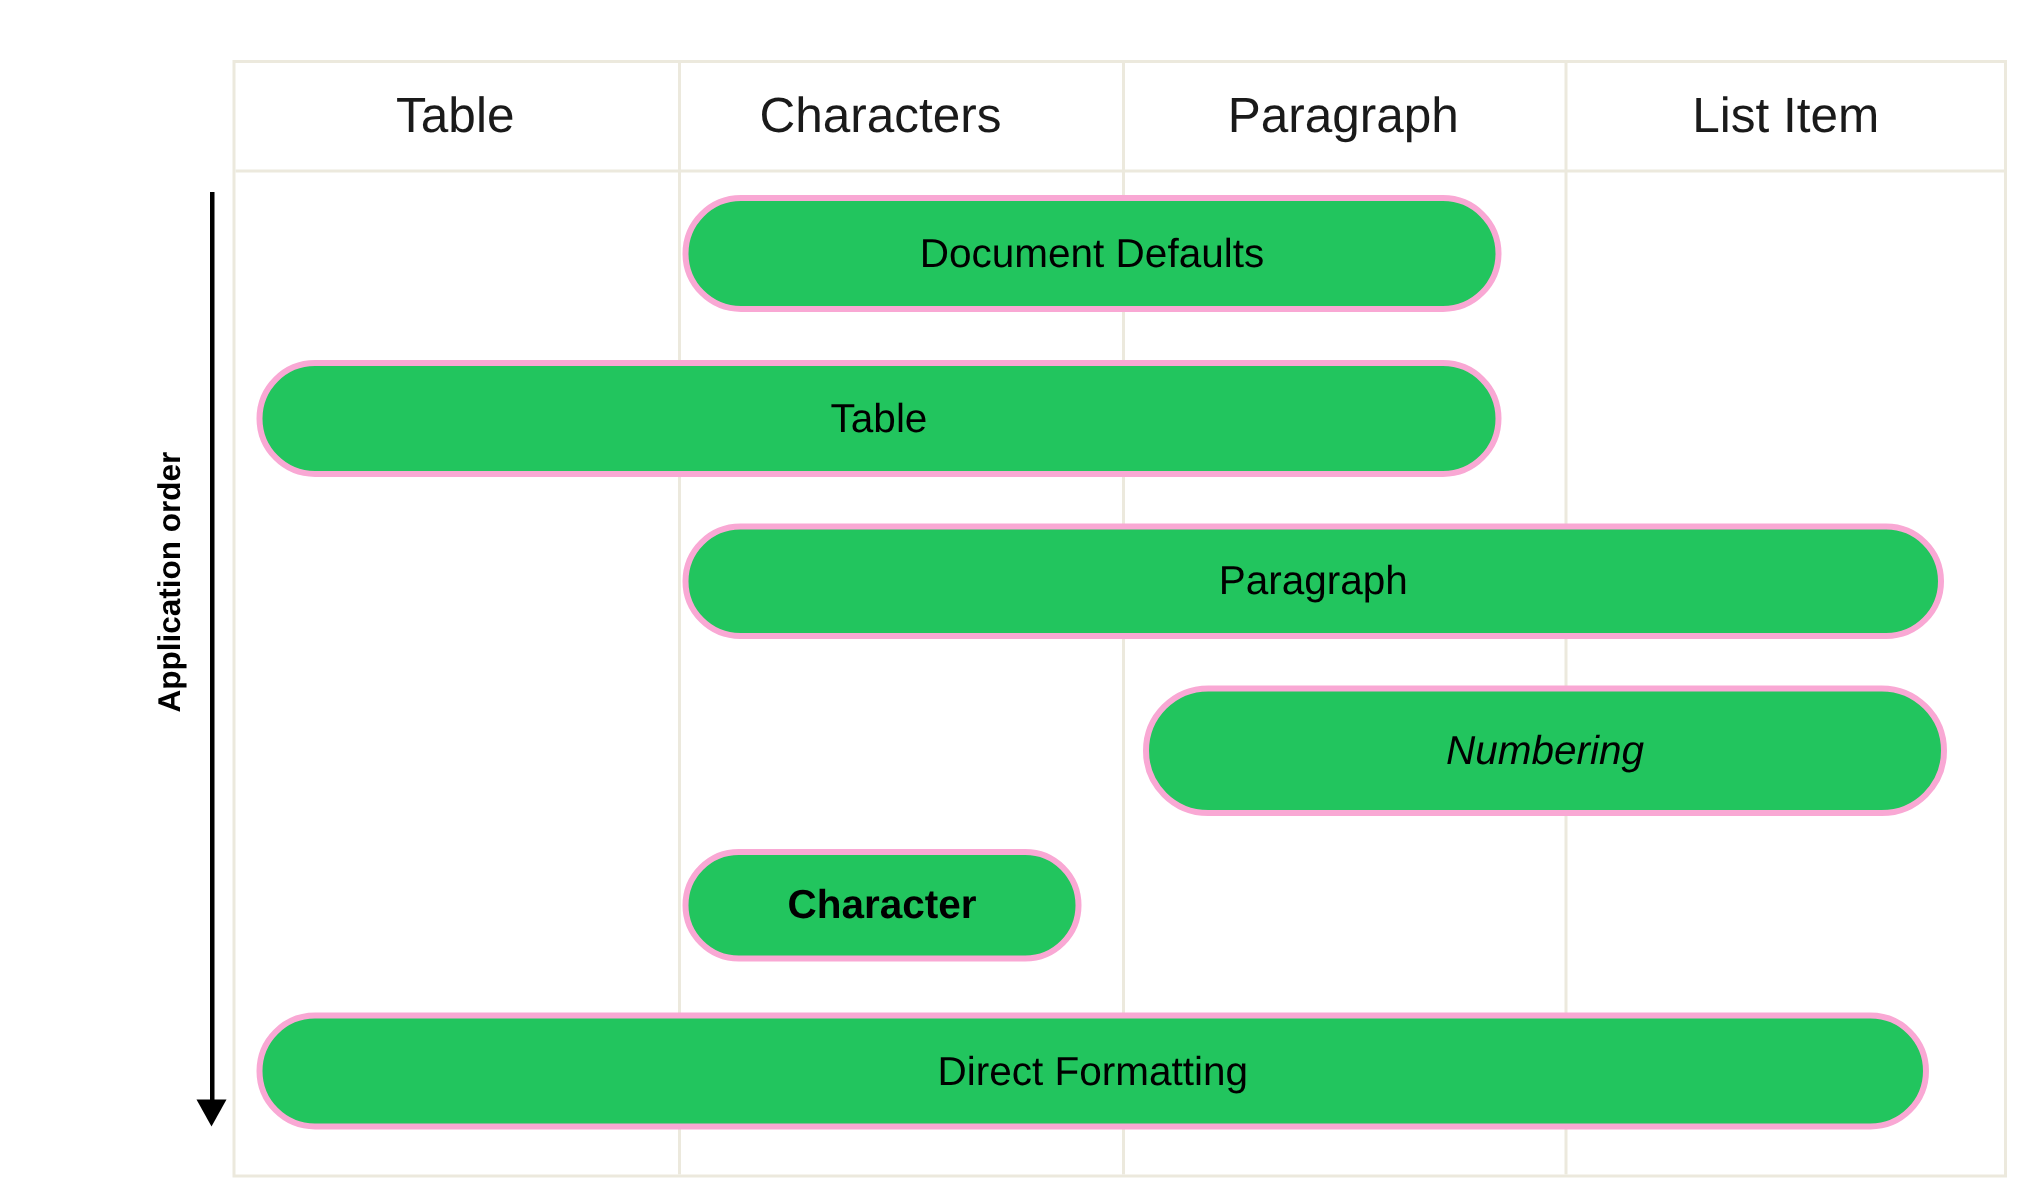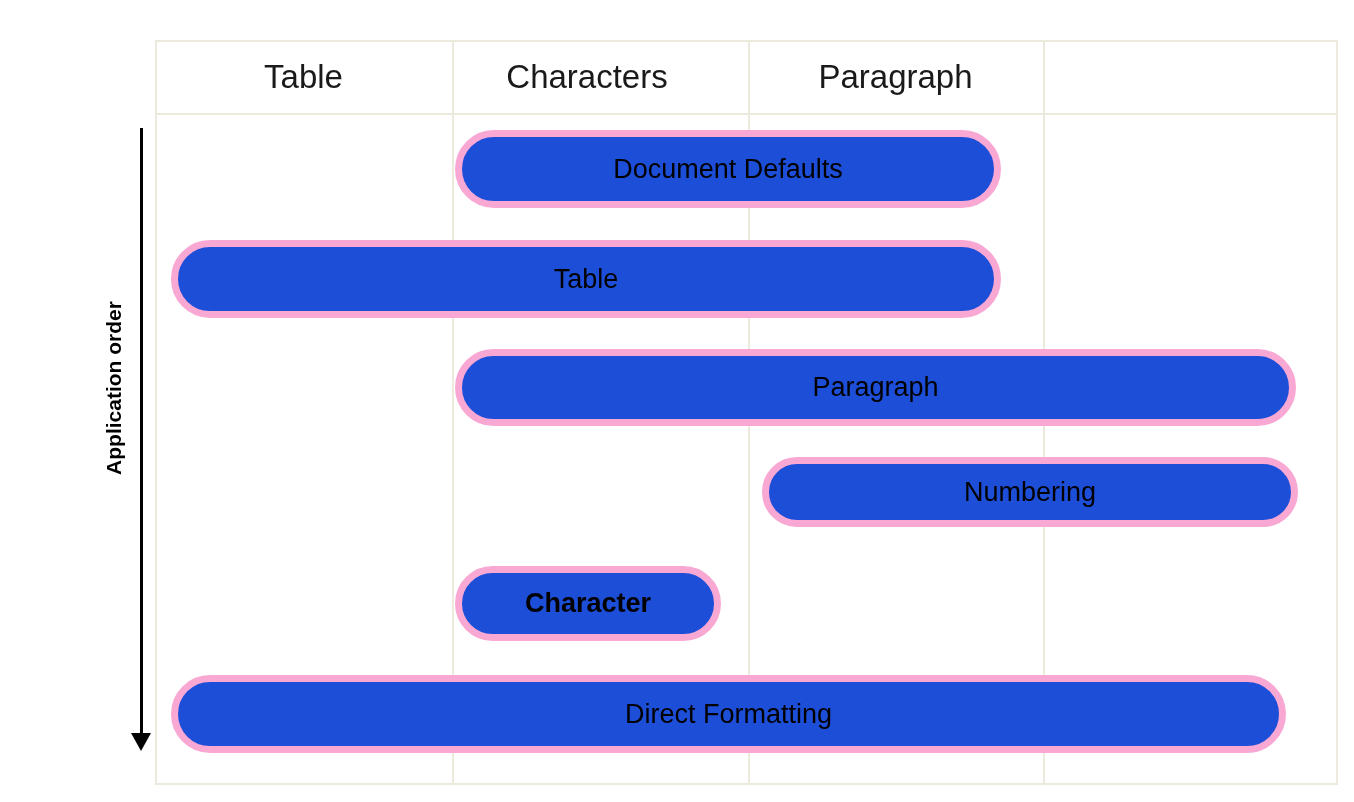--- a/index.html
+++ b/index.html
@@ -93,52 +93,53 @@
     height: 0;
     border-left: 10px solid transparent;
     border-right: 10px solid transparent;
     border-top: 18px solid #000000;
   }
 
   
   .pill {
     position: absolute;
     box-sizing: border-box;
-    background: #1d4ed8;
-    border: 7px solid #f9a8d4;
+    background: #22c55e;
+    border: 4px solid #f9a8d4;
     border-radius: 45px;
     display: flex;
     align-items: center;
     justify-content: center;
     font-size: 27px;
     color: #000000;
     white-space: nowrap;
   }
   .pill.b-document-defaults { left: 455px; top: 130px; width: 546px; height: 78px; }
   .pill.b-table             { left: 171px; top: 240px; width: 830px; height: 78px; }
   .pill.b-paragraph         { left: 455px; top: 349px; width: 841px; height: 77px; }
-  .pill.b-numbering         { left: 762px; top: 457px; width: 536px; height: 70px; }
+  .pill.b-numbering         { left: 762px; top: 457px; width: 536px; height: 87px; font-style: italic; }
   .pill.b-character         { left: 455px; top: 566px; width: 266px; height: 75px; border-radius: 40px; font-weight: bold; }
   .pill.b-direct-formatting { left: 171px; top: 675px; width: 1115px; height: 78px; }
 </style>
 </head>
 <body>
 
 <div id="canvas">
 
   <div class="grid-frame">
     <div class="vline v1"></div>
     <div class="vline v2"></div>
     <div class="vline v3"></div>
     <div class="hline-header"></div>
   </div>
 
   <div class="col-header c1">Table</div>
   <div class="col-header c2">Characters</div>
   <div class="col-header c3">Paragraph</div>
+  <div class="col-header c4">List Item</div>
 
   <div class="axis-label">Application order</div>
   <div class="axis-arrow-line"></div>
   <div class="axis-arrow-head"></div>
 
   <div class="pill b-document-defaults">Document Defaults</div>
   <div class="pill b-table">Table</div>
   <div class="pill b-paragraph">Paragraph</div>
   <div class="pill b-numbering">Numbering</div>
   <div class="pill b-character">Character</div>

